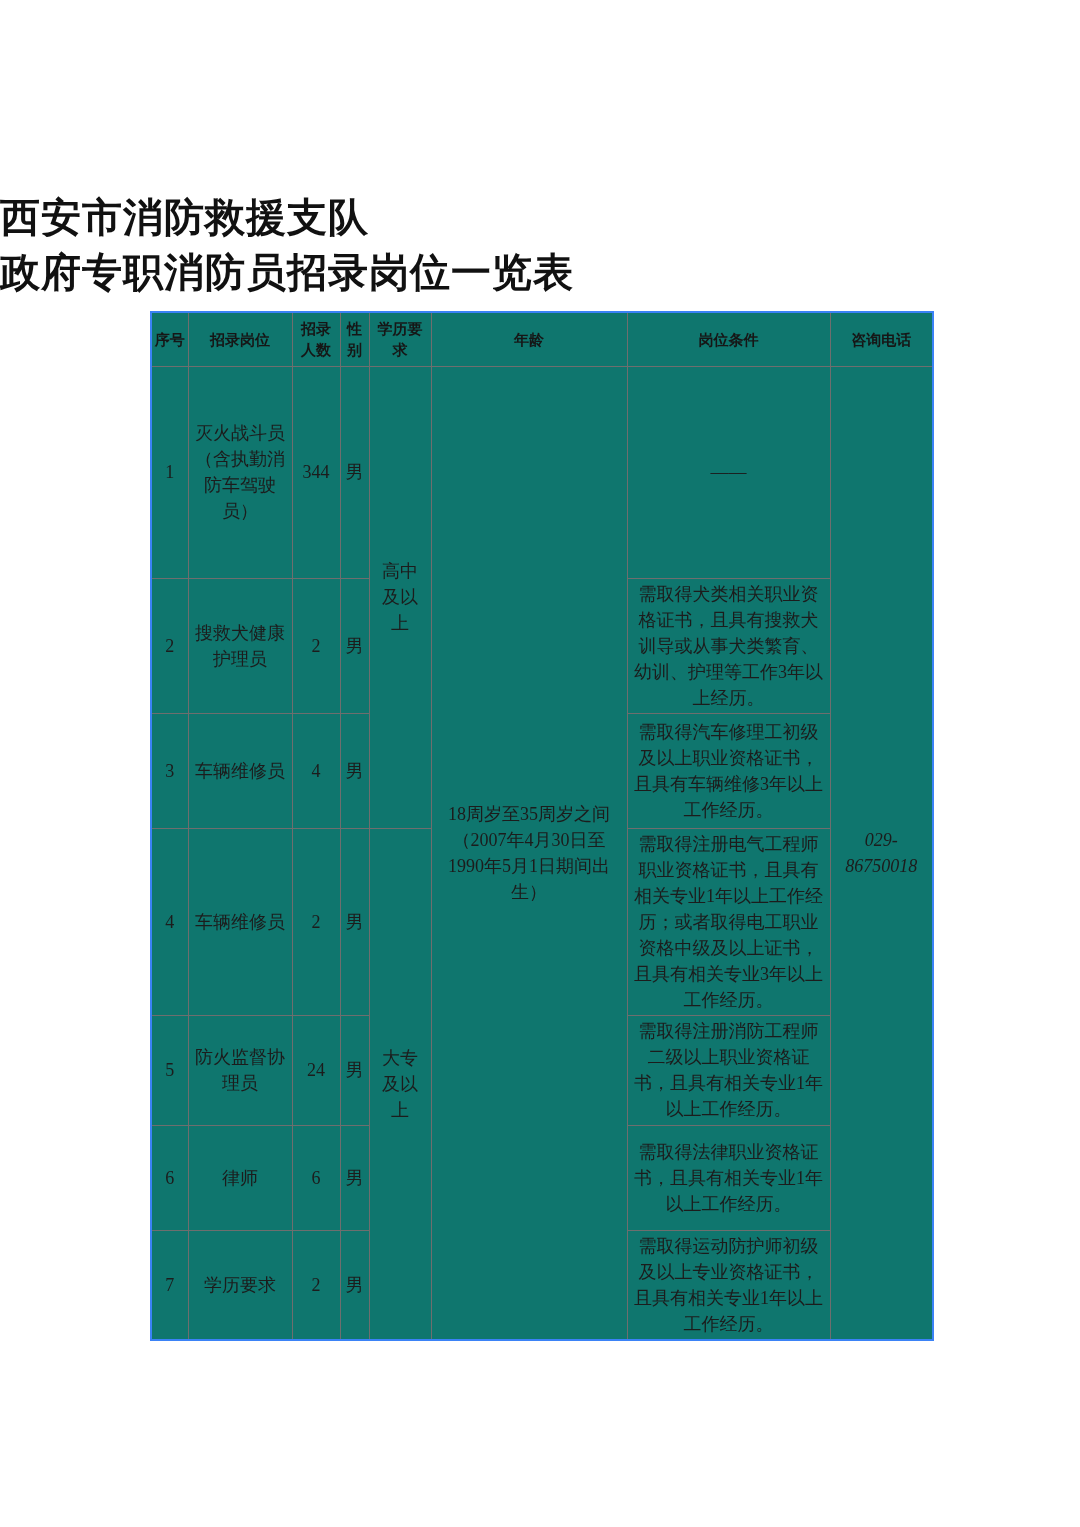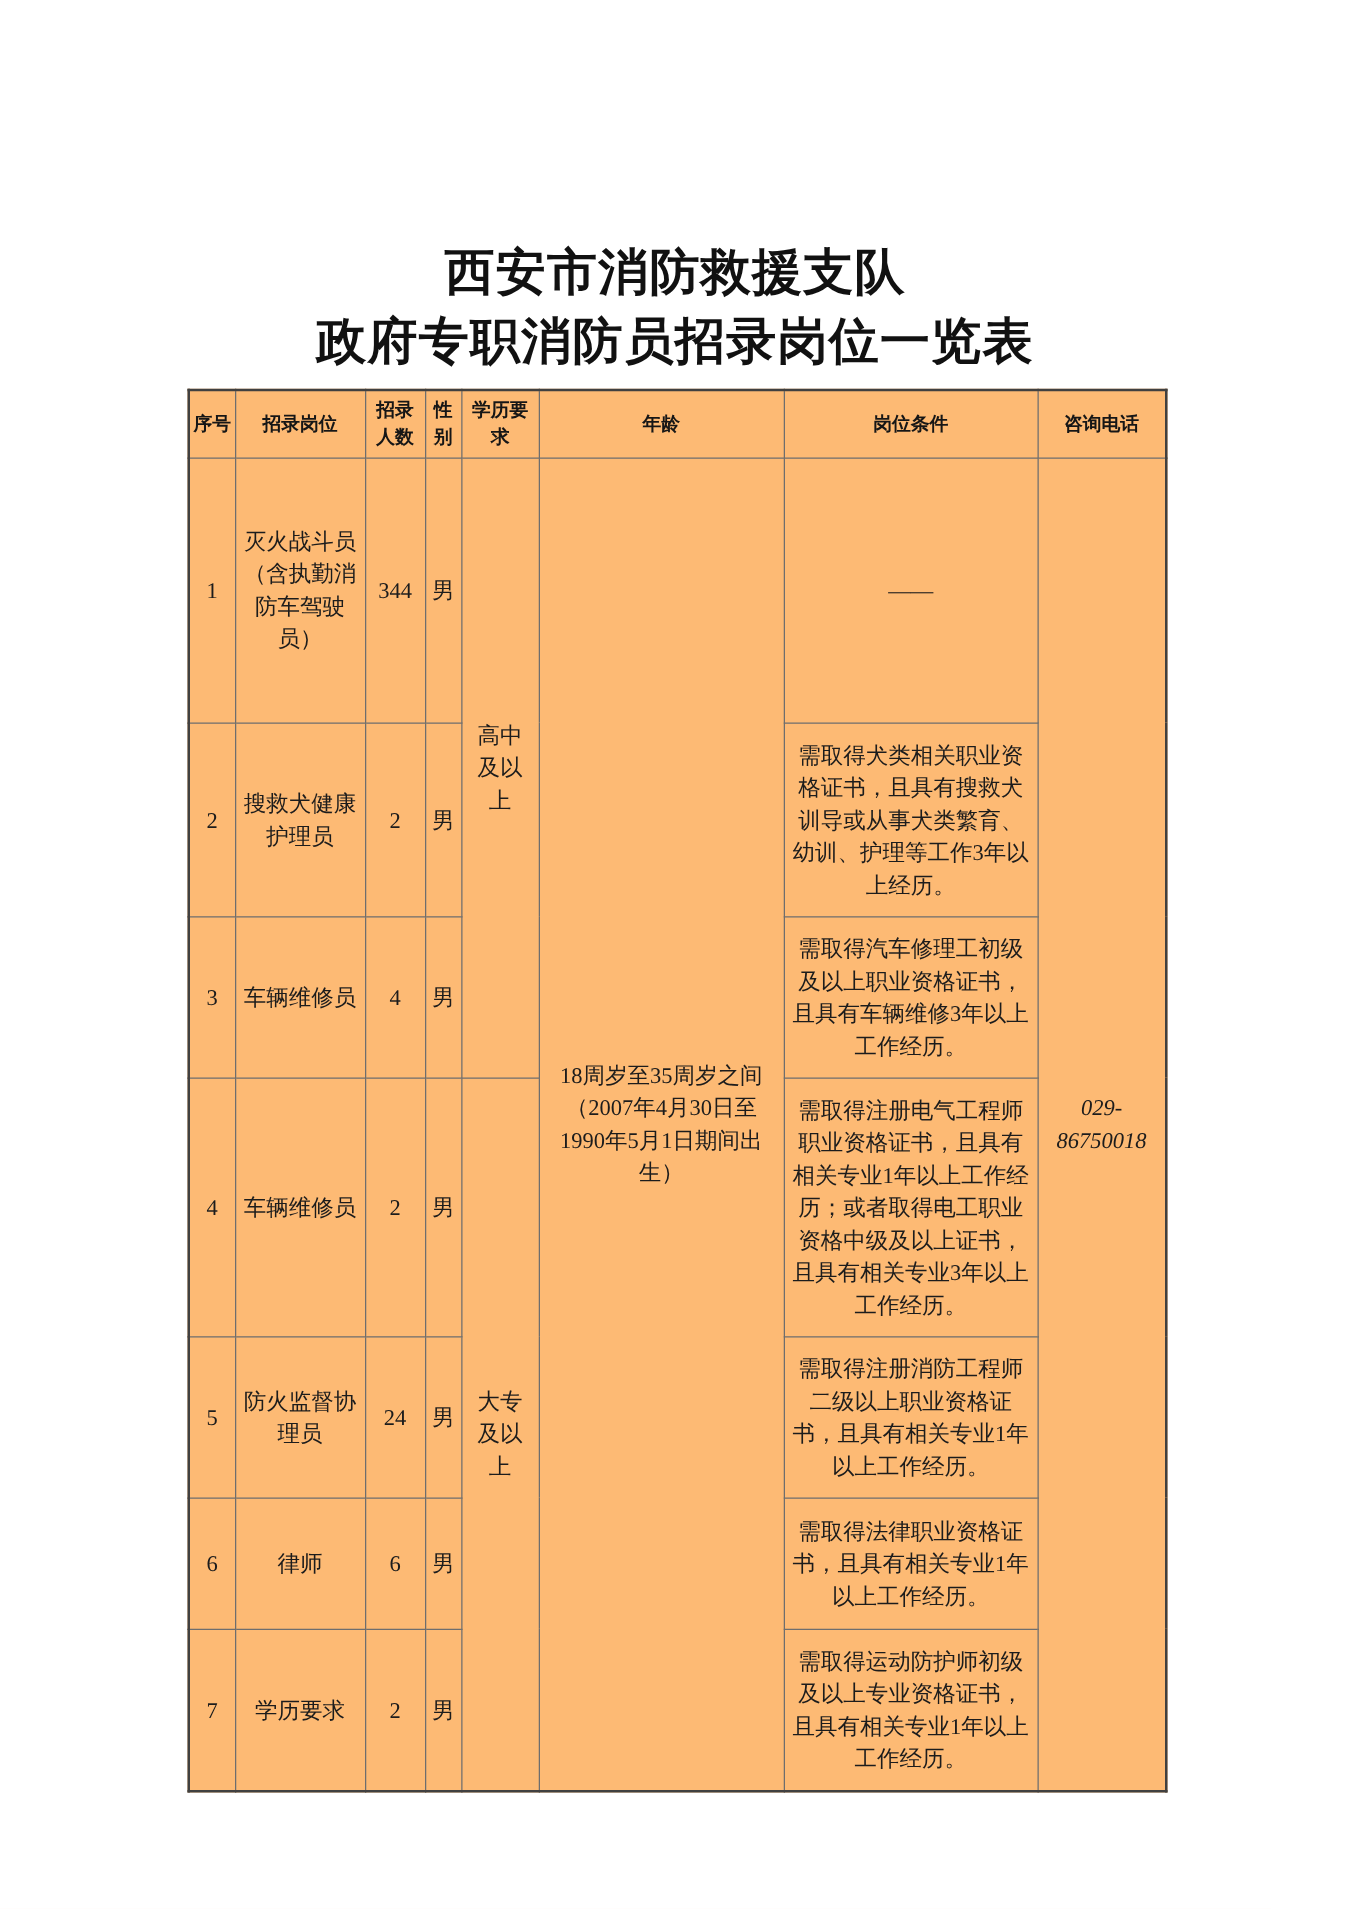--- a/index.html
+++ b/index.html
@@ -11,58 +11,57 @@
     margin: 0 auto;
     background: #ffffff;
     font-family: "Liberation Serif", "DejaVu Serif", serif;
     color: #1c1c1c;
   }
   .title-block {
     position: absolute;
     top: 190px;
     left: 0;
     width: 100%;
-    text-align: center;
     font-weight: bold;
     font-size: 40px;
     line-height: 55px;
     color: #111111;
     letter-spacing: 1px;
   }
   .table-wrap {
     position: absolute;
     top: 311px;
     left: 150px;
   }
   table.recruit {
     border-collapse: collapse;
     table-layout: fixed;
     width: 782px;
-    background: #fdba74;
-    border: 2px solid #404040;
+    background: #0f766e;
+    border: 2px solid #3b82f6;
   }
   table.recruit th,
   table.recruit td {
     border: 1px solid #6e6e6e;
     vertical-align: middle;
     text-align: center;
     overflow: hidden;
   }
   table.recruit th {
     font-family: "Liberation Sans", "DejaVu Sans", sans-serif;
     font-weight: bold;
     font-size: 15px;
     line-height: 21px;
     color: #161616;
     padding: 2px 2px;
   }
   table.recruit td {
     font-size: 18px;
     line-height: 26px;
-    padding: 12px 4px;
+    padding: 2px 4px;
   }
   td.cell-position { padding: 2px 8px; }
   td.cell-age { padding: 2px 6px; line-height: 27px; }
   td.cell-condition {
     text-align: left;
     font-size: 17px;
     line-height: 23px;
     padding: 6px 8px;
     vertical-align: middle;
     margin-left: 12px;

